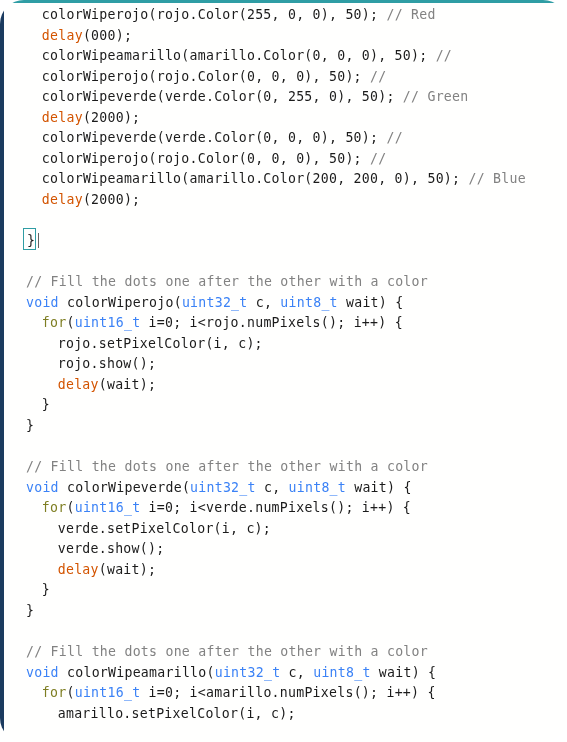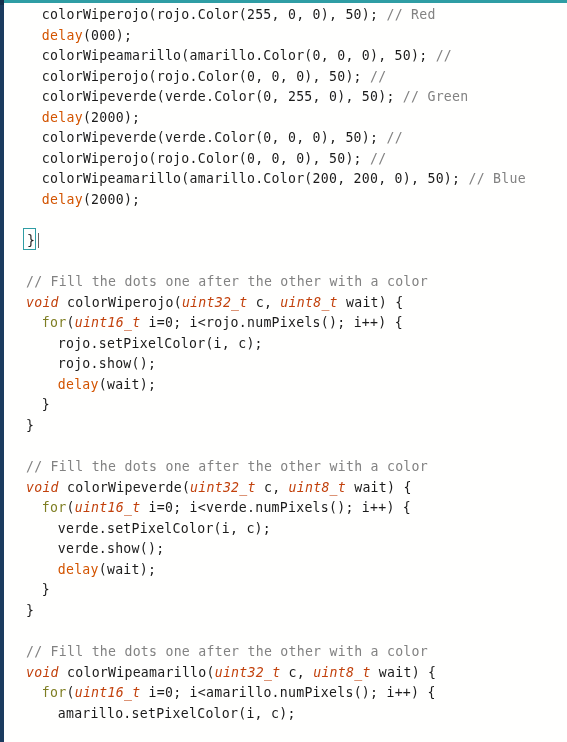--- a/index.html
+++ b/index.html
@@ -15,20 +15,21 @@
   }
 
   
   #editor-window {
     position: relative;
     width: 567px;
     height: 742px;
     background: #fffffe;
     box-sizing: border-box;
     overflow: hidden;
+    border-radius: 24px;
   }
 
   
   #top-accent-rule {
     position: absolute;
     top: 0; left: 0;
     width: 567px;
     height: 3px;
     background: #2f9da4;
   }
@@ -75,21 +76,21 @@
 
   .code-line {
     height: 20.55px;
     padding-left: 22px;
     white-space: pre;
     position: relative;
   }
 
   
   .tok-plain   { color: #1b1b1b; }
-  .tok-kw      { color: #c2410c; font-style: italic; }            
+  .tok-kw      { color: #3b82f6; }            
   .tok-ctrl    { color: #7e7e22; }            
   .tok-fn      { color: #d35400; }            
   .tok-comment { color: #828282; }
 
   
   .brace-match {
     display: inline-block;
     position: relative;
     padding: 0 1px;
   }

